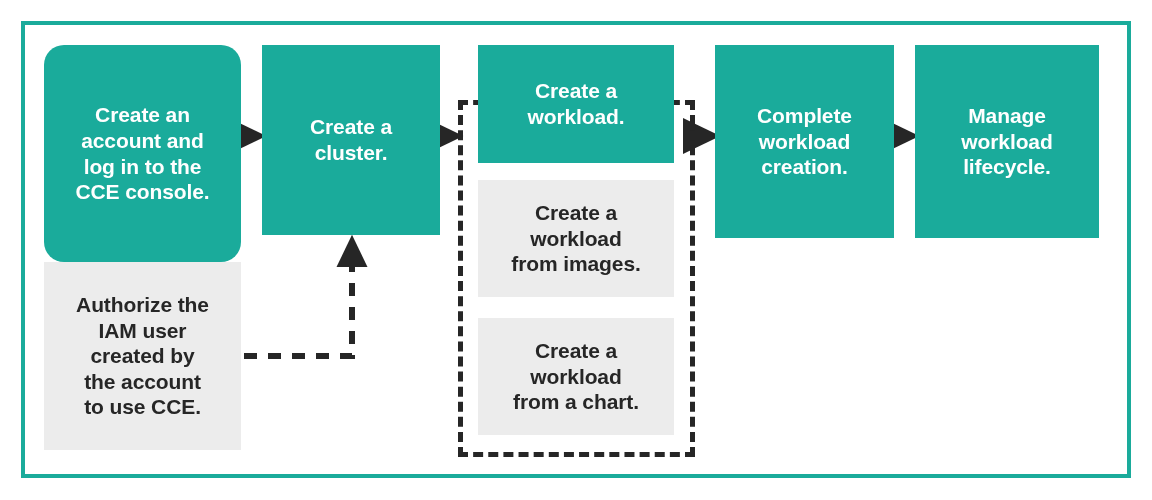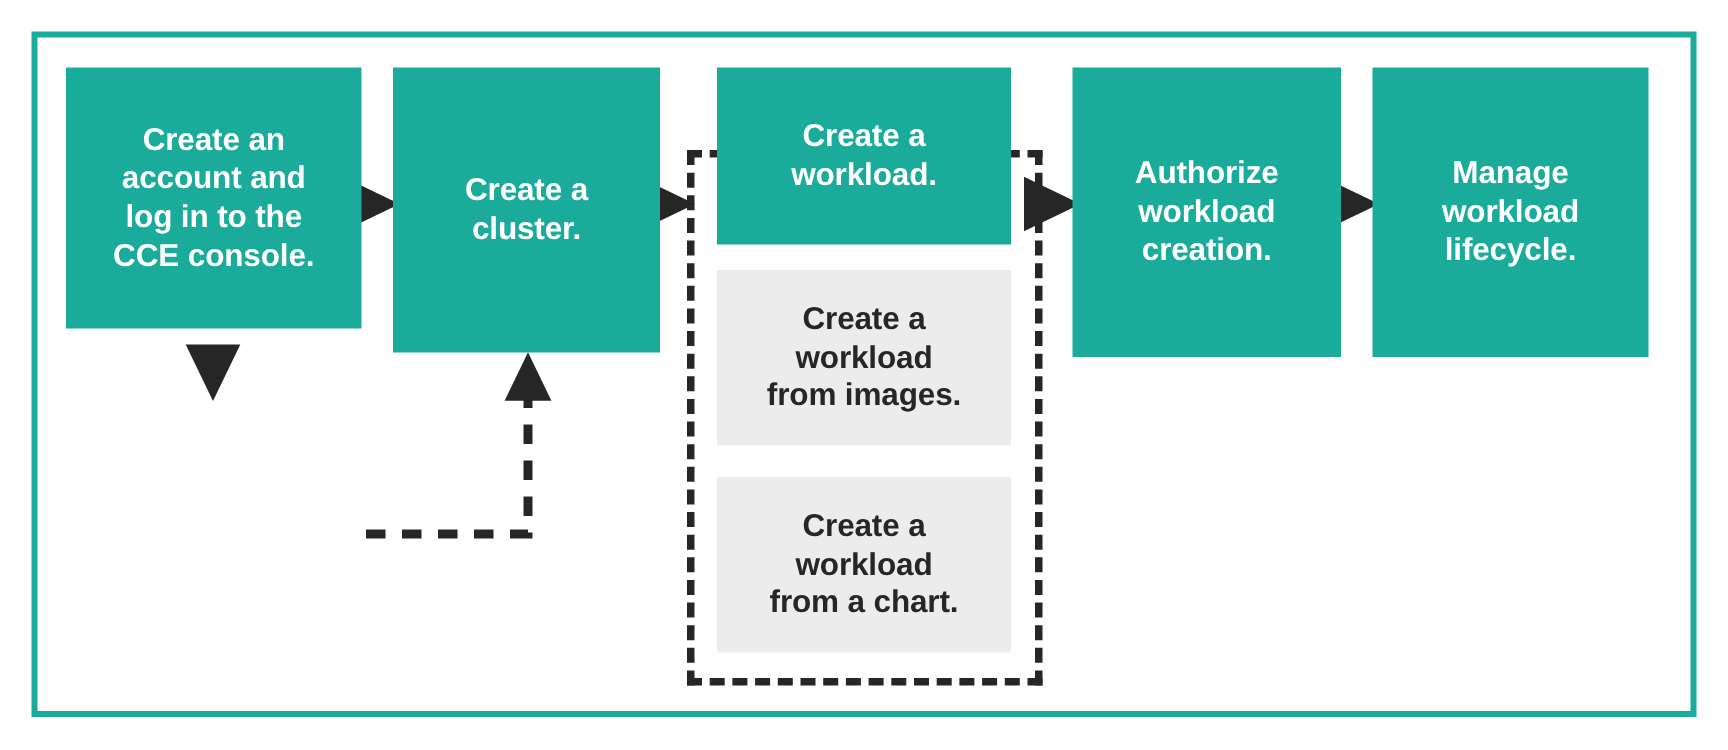--- a/index.html
+++ b/index.html
@@ -98,27 +98,34 @@
 
     <line x1="895" y1="136" x2="911" y2="136" stroke="#262626" stroke-width="7" marker-end="url(#arrowhead)"></line>
 
     <line x1="142" y1="240" x2="142" y2="259" stroke="#262626" stroke-width="7" marker-end="url(#arrowhead)"></line>
 
     <path d="M244,356 L352,356 L352,242" fill="none" stroke="#262626" stroke-width="6" stroke-dasharray="13,11" marker-end="url(#arrowhead)"></path>
   </svg>
 
   <div id="workload-group"></div>
 
-  <div class="node primary" style="left:44px; top:45px; width:197px; height:174px;">
+  <div class="node primary" style="left:44px; top:45px; width:197px; height:217px;border-radius:20px;">
     <span class="node-label">Create an
 account and
 log in to the
 CCE console.</span>
   </div>
 
+  <div class="node secondary" style="left:44px; top:262px; width:197px; height:188px;">
+    <span class="node-label">Authorize the
+IAM user
+created by
+the account
+to use CCE.</span>
+  </div>
 
   <div class="node primary" style="left:262px; top:45px; width:178px; height:190px;">
     <span class="node-label">Create a
 cluster.</span>
   </div>
 
   <div class="node primary" style="left:478px; top:45px; width:196px; height:118px;">
     <span class="node-label">Create a
 workload.</span>
   </div>
@@ -129,21 +136,21 @@
 from images.</span>
   </div>
 
   <div class="node secondary" style="left:478px; top:318px; width:196px; height:117px;">
     <span class="node-label">Create a
 workload
 from a chart.</span>
   </div>
 
   <div class="node primary" style="left:715px; top:45px; width:179px; height:193px;">
-    <span class="node-label">Authorize
+    <span class="node-label">Complete
 workload
 creation.</span>
   </div>
 
   <div class="node primary" style="left:915px; top:45px; width:184px; height:193px;">
     <span class="node-label">Manage
 workload
 lifecycle.</span>
   </div>
 

